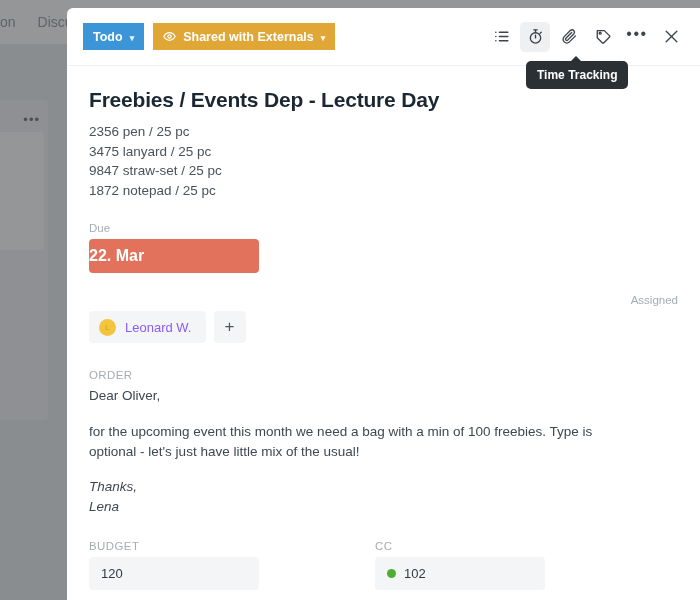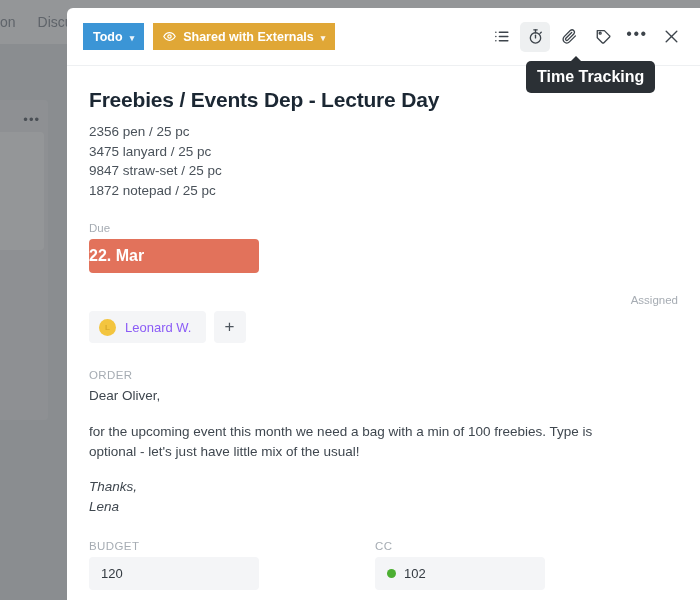--- a/index.html
+++ b/index.html
@@ -163,21 +163,21 @@
     color: #3d444b;
     padding-bottom: 6px;
   }
 
   
   #tooltip {
     position: absolute;
     left: 459px; top: 53px;
     background: #2b3035;
     color: #ffffff;
-    font-size: 16px;
+    font-size: 12px;
     font-weight: bold;
     padding: 7px 11px;
     border-radius: 5px;
     white-space: nowrap;
     z-index: 5;
   }
   #tooltip::before {
     content: "";
     position: absolute;
     top: -5px; left: 44px;

